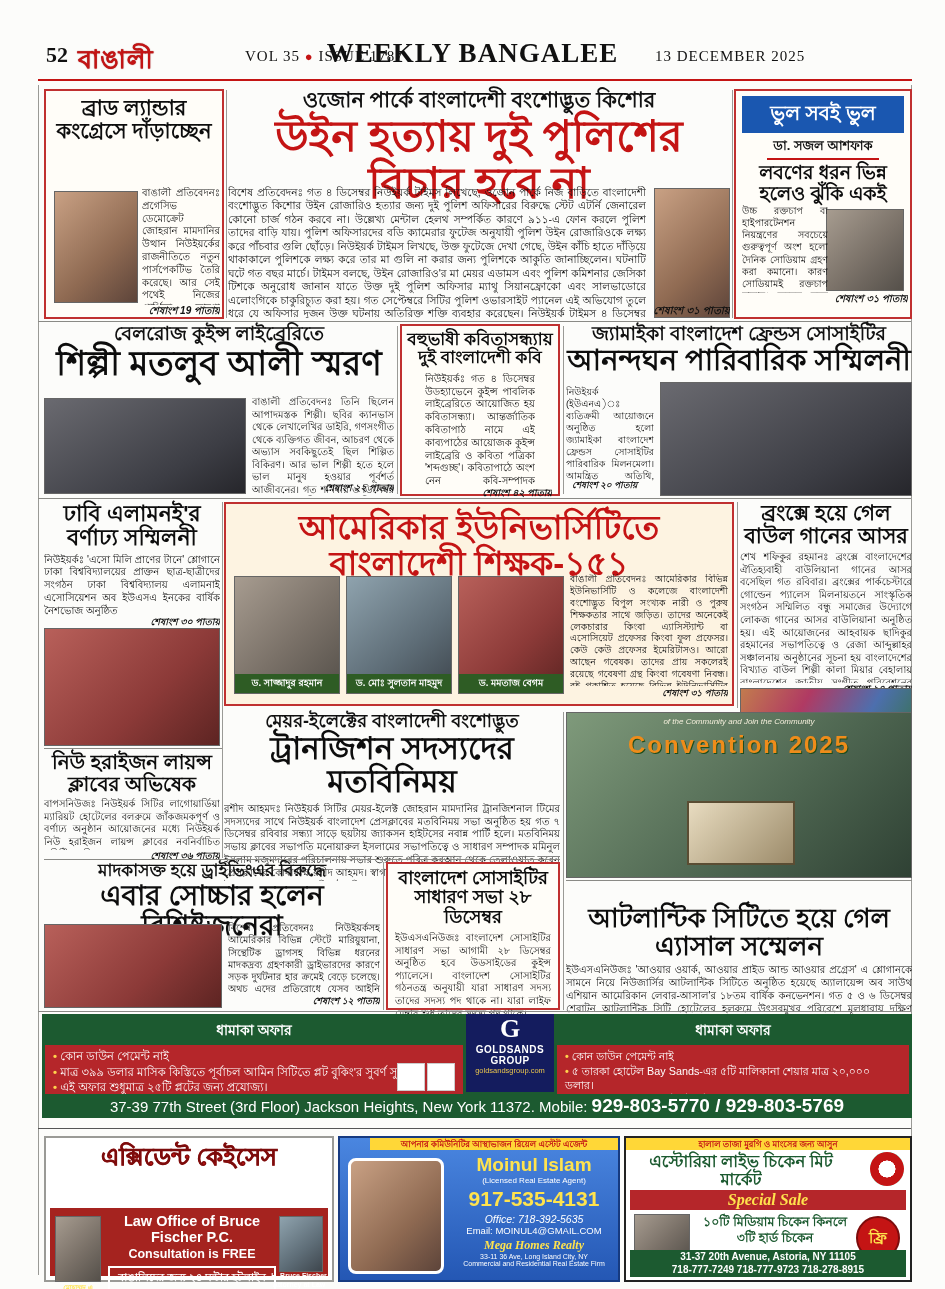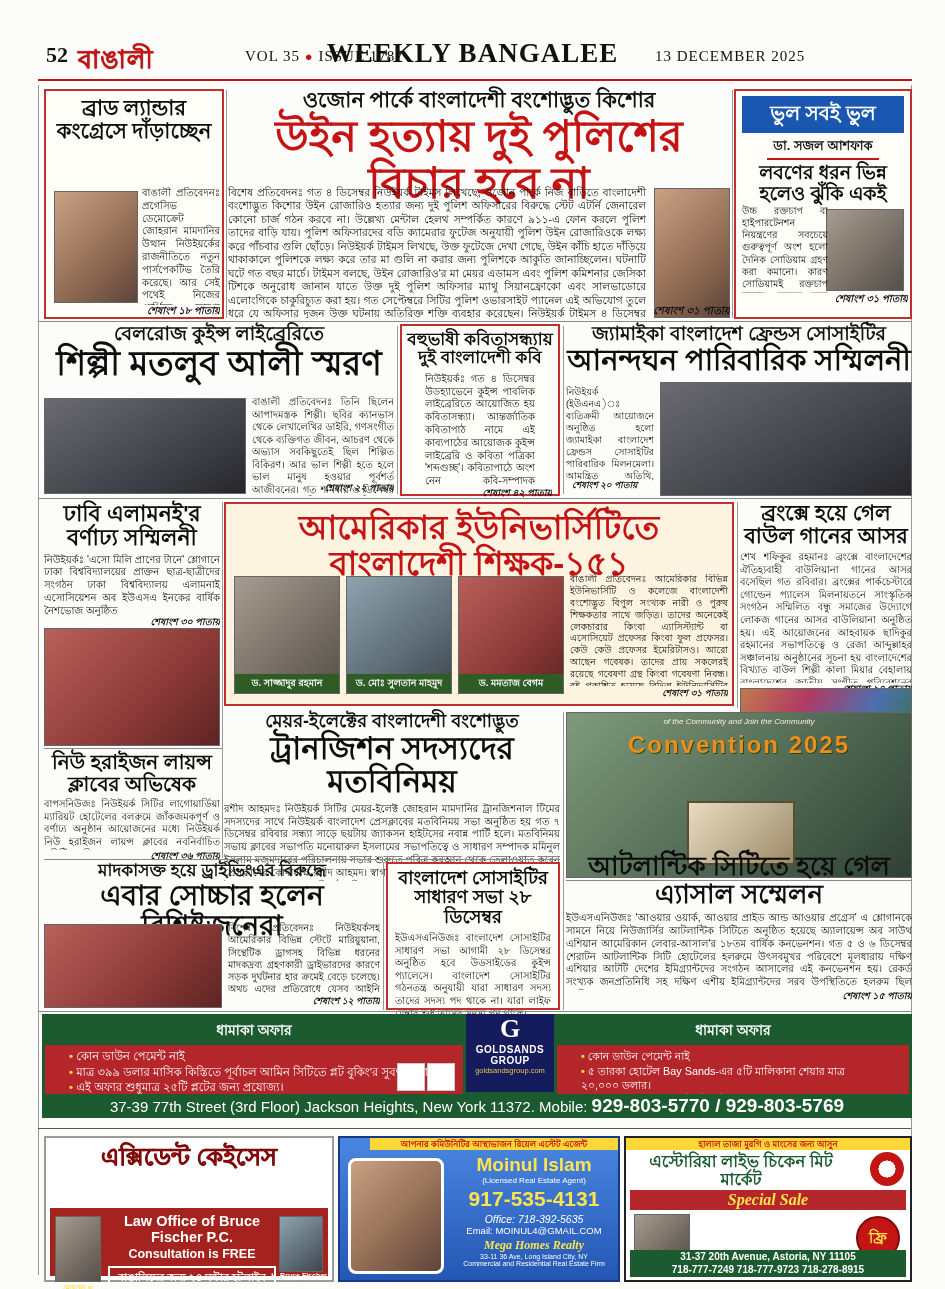--- a/index.html
+++ b/index.html
@@ -33,21 +33,21 @@
   .ph-red{background:linear-gradient(135deg,#b8605a 0%,#8c3a38 60%,#5d2422 100%);}
   .ph-green{background:linear-gradient(135deg,#7f9a7b 0%,#4d6550 60%,#2f4134 100%);}
   .ph-color{background:linear-gradient(120deg,#c27b4e 0%,#b03a63 35%,#4d6fae 70%,#37734d 100%);}
   .caplbl{position:absolute;left:0;right:0;bottom:0;background:#2e5c24;color:#fff;font-size:9.5px;
           font-weight:bold;text-align:center;padding:2px 0;}
   .overlayBanner{position:absolute;top:4px;left:6px;right:6px;color:#f5efdc;font-size:8px;text-align:center;font-style:italic;}
   .overlayTitle{position:absolute;top:18px;left:0;right:0;text-align:center;color:#ef8c1a;
           font-weight:bold;font-size:24px;letter-spacing:2px;text-shadow:1px 1px 0 #1d4d1d;}
   
   .gs-head{background:#1c5a30;color:#fff;font-weight:bold;text-align:center;font-size:14px;padding:2px 0;}
-  .gs-body{background:#b5262a;color:#fff;font-size:11.5px;line-height:1.35;padding:4px 24px;box-sizing:border-box;}
+  .gs-body{background:#b5262a;color:#fff;font-size:11.5px;line-height:1.35;padding:4px 8px;box-sizing:border-box;}
   .gs-body .b{display:block;}
   .gs-body .b::before{content:"• ";color:#ffd34d;font-weight:bold;}
   .gs-bar{background:#1c5a30;color:#fff;text-align:center;font-size:15px;}
   .gs-bar b{font-size:19px;}
   .navy{background:#141c5e;color:#fff;text-align:center;}
   .qr{background:#fff;border:1px solid #ccc;background-image:repeating-linear-gradient(0deg,#222 0 2px,transparent 2px 4px),repeating-linear-gradient(90deg,#222 0 2px,transparent 2px 4px);background-blend-mode:lighten;}
   
   .adbox{box-sizing:border-box;border:2px solid #222;background:#fff;}
   .fischer-title{color:#c41414;font-weight:bold;font-size:24px;text-align:center;-webkit-text-stroke:.5px #7c0c0c;}
   .fischer-red{background:#a5231f;color:#fff;margin-top:40px;}
@@ -68,25 +68,25 @@
     <span class="reddot">●</span>
     <span>ISSUE 1787</span>
   </div>
   <div class="abs masthead" style="left:0;right:0;top:38px;text-align:center;">WEEKLY BANGALEE</div>
   <div class="abs dateline" style="left:655px;top:48px;">13 DECEMBER 2025</div>
   <div class="redrule" style="left:38px;right:33px;top:79px;"></div>
   <div class="vline" style="left:38px;top:85px;height:1190px;"></div>
   <div class="vline" style="left:911px;top:85px;height:1190px;"></div>
 
   <div class="abs redbox" style="left:44px;top:89px;width:180px;height:230px;">
-    <div class="headline" style="font-size:21px;margin:6px 4px 4px;font-family:Liberation Serif, serif;">ব্রাড ল্যান্ডার কংগ্রেসে দাঁড়াচ্ছেন</div>
+    <div class="headline" style="font-size:21px;margin:6px 4px 4px;">ব্রাড ল্যান্ডার কংগ্রেসে দাঁড়াচ্ছেন</div>
     <div class="ph ph-warm abs" style="left:8px;top:100px;width:84px;height:112px;"></div>
     <div class="body abs" style="left:96px;top:96px;width:78px;height:118px;font-size:10px;">বাঙালী প্রতিবেদনঃ প্রগেসিভ ডেমোক্রেট জোহরান মামদানির উত্থান নিউইয়র্কের রাজনীতিতে নতুন পার্সপেকটিভ তৈরি করেছে। আর সেই পথেই নিজের প্রার্থিতা ঘোষণা করলেন নিউইয়র্ক সিটি কম্পট্রলার ব্র্যাড ল্যান্ডার। লোয়ার ম্যানহ্যাটান এবং নর্থ ওয়েস্ট ব্রুকলীন এলাকার</div>
     <div class="body abs" style="left:8px;top:214px;width:166px;height:36px;font-size:10px;">
-      <span class="more">শেষাংশ ১৮ পাতায়</span>
+      <span class="more">শেষাংশ 19 পাতায়</span>
     </div>
   </div>
 
   <div class="abs" style="left:228px;top:88px;width:502px;height:232px;">
     <div class="kicker" style="font-size:21px;">ওজোন পার্কে বাংলাদেশী বংশোদ্ভুত কিশোর</div>
     <div class="headline red" style="font-size:43px;margin-top:2px;">উইন হত্যায় দুই পুলিশের বিচার হবে না</div>
     <div class="ph ph-warm abs" style="right:0;top:100px;width:76px;height:130px;"></div>
     <div class="body abs" style="left:0;top:98px;width:418px;height:132px;font-size:10.5px;">বিশেষ প্রতিবেদনঃ গত ৪ ডিসেম্বর নিউইয়র্ক টাইমস লিখেছে, ওজোন পার্কে নিজ বাড়িতে বাংলাদেশী বংশোদ্ভুত কিশোর উইন রোজারিও হত্যার জন্য দুই পুলিশ অফিসারের বিরুদ্ধে স্টেট এটর্নি জেনারেল কোনো চার্জ গঠন করবে না। উল্লেখ্য মেন্টাল হেলথ সম্পর্কিত কারণে ৯১১-এ ফোন করলে পুলিশ তাদের বাড়ি যায়। পুলিশ অফিসারদের বডি ক্যামেরার ফুটেজ অনুযায়ী পুলিশ উইন রোজারিওকে লক্ষ্য করে পাঁচবার গুলি ছোঁড়ে। নিউইয়র্ক টাইমস লিখছে, উক্ত ফুটেজে দেখা গেছে, উইন কাঁচি হাতে দাঁড়িয়ে থাকাকালে পুলিশকে লক্ষ্য করে তার মা গুলি না করার জন্য পুলিশকে আকুতি জানাচ্ছিলেন। ঘটনাটি ঘটে গত বছর মার্চে। টাইমস বলছে, উইন রোজারিও'র মা মেয়র এডামস এবং পুলিশ কমিশনার জেসিকা টিশকে অনুরোধ জানান যাতে উক্ত দুই পুলিশ অফিসার ম্যাথু সিয়ানফ্রোকো এবং সালভাডোরে এলোংগিকে চাকুরিচ্যুত করা হয়। গত সেপ্টেম্বরে সিটির পুলিশ ওভারসাইট প্যানেল এই অভিযোগ তুলে ধরে যে অফিসার দুজন উক্ত ঘটনায় অতিরিক্ত শক্তি ব্যবহার করেছেন। নিউইয়র্ক টাইমস ৪ ডিসেম্বর বলছে, কিন্তু এটর্নি জেনারেল লেটিশিয়া জেমসের অফিস এই সিভিলিয়ান মৃত্যুর ঘটনা তদন্ত শেষে জানায়, তিনি উক্ত দুই অফিসারের বিরুদ্ধে কোনো অভিযোগ গঠন করবেন না। কারণ অফিসার দুজন তাদের গুলি করার কারণ জাস্টিফাই করতে সক্ষম হয়েছেন। টাইমস বলছে, তারা পুলিশ ডিপার্টমেন্টের সাথে এ বিষয়ে যোগাযোগ</div>
     <div class="body abs" style="left:0;top:216px;width:502px;height:16px;text-align:right;">
       <span class="more">শেষাংশ ৩১ পাতায়</span>
@@ -207,21 +207,21 @@
   </div>
 
   <div class="abs redbox" style="left:386px;top:862px;width:174px;height:148px;">
     <div class="headline" style="font-size:18px;margin:5px 4px;">বাংলাদেশ সোসাইটির সাধারণ সভা ২৮ ডিসেম্বর</div>
     <div class="body" style="margin:0 7px;font-size:9.8px;height:84px;">ইউএসএনিউজঃ বাংলাদেশ সোসাইটির সাধারণ সভা আগামী ২৮ ডিসেম্বর অনুষ্ঠিত হবে উডসাইডের কুইন্স প্যালেসে। বাংলাদেশ সোসাইটির গঠনতন্ত্র অনুযায়ী যারা সাধারণ সদস্য তাদের সদস্য পদ থাকে না। যারা লাইফ মেম্বার শুধু তাদের সদস্য পদ থাকে।</div>
     <div class="body" style="margin:0 7px;">
         <span class="more" style="font-size:9.5px;">শেষাংশ ৩১ পাতায়</span>
       </div>
   </div>
 
-  <div class="abs" style="left:566px;top:852px;width:346px;height:144px;">
+  <div class="abs" style="left:566px;top:904px;width:346px;height:144px;">
     <div class="headline" style="font-size:26px;">আটলান্টিক সিটিতে হয়ে গেল এ্যাসাল সম্মেলন</div>
     <div class="body" style="margin-top:4px;font-size:10px;height:78px;">ইউএসএনিউজঃ 'আওয়ার ওয়ার্ক, আওয়ার প্রাইড আন্ড আওয়ার প্রগ্রেস' এ শ্লোগানকে সামনে নিয়ে নিউজার্সির আটলান্টিক সিটিতে অনুষ্ঠিত হয়েছে অ্যালায়েন্স অব সাউথ এশিয়ান আমেরিকান লেবার-আসাল'র ১৮তম বার্ষিক কনভেনশন। গত ৫ ও ৬ ডিসেম্বর শেরাটন আটলান্টিক সিটি হোটেলের হলরুমে উৎসবমুখর পরিবেশে মূলধারায় দক্ষিণ এশিয়ার আটটি দেশের ইমিগ্র্যান্টদের সংগঠন আসালের এই কনভেনশন হয়। রেকর্ড সংখ্যক জনপ্রতিনিধি সহ দক্ষিণ এশীয় ইমিগ্র্যান্টদের সরব উপস্থিতিতে হলরুম ছিল মুখরিত। কনভেনশনে নতুন ন্যাশনাল</div>
     <div class="body">
         <span class="more" style="font-size:9.5px;">শেষাংশ ১৫ পাতায়</span>
       </div>
   </div>
 
   <div class="abs" style="left:42px;top:1014px;width:870px;height:104px;background:#1c5a30;">
 
     <div class="abs" style="left:3px;top:3px;width:418px;height:74px;">
@@ -302,20 +302,25 @@
 
   <div class="abs adbox" style="left:624px;top:1136px;width:288px;height:146px;">
     <div class="yellowstrip">হালাল তাজা মুরগি ও মাংসের জন্য আসুন</div>
     <div class="abs" style="left:4px;top:14px;width:222px;text-align:center;font-weight:bold;font-size:16.5px;line-height:1.1;color:#1c5a30;">এস্টোরিয়া লাইভ চিকেন মিট মার্কেট</div>
     <div class="abs" style="right:6px;top:14px;width:34px;height:34px;border-radius:50%;background:radial-gradient(circle,#fff 35%,#c41414 36%,#c41414 70%,#1c5a30 71%);"></div>
     <div class="abs" style="left:4px;top:52px;right:4px;height:20px;background:#b5262a;text-align:center;">
       <span class="script" style="color:#ffe34d;font-size:16px;line-height:20px;">Special Sale</span>
     </div>
     <div class="ph abs" style="left:8px;top:76px;width:56px;height:48px;"></div>
     <div class="abs" style="left:8px;top:125px;width:56px;font-size:7.5px;font-weight:bold;text-align:center;">Mr. Gamal</div>
+    <div class="abs chx-green" style="left:70px;top:76px;width:158px;font-weight:bold;font-size:12.5px;text-align:center;line-height:1.3;">
+      <div>১০টি মিডিয়াম চিকেন কিনলে</div>
+      <div>৩টি হার্ড চিকেন</div>
+      <div class="script" style="color:#c41414;font-size:13px;">FREE Delivery</div>
+    </div>
     <div class="freecirc abs" style="right:10px;top:78px;width:40px;height:40px;font-size:15px;">ফ্রি</div>
     <div class="abs" style="left:4px;bottom:3px;right:4px;height:27px;background:#1c5a30;color:#fff;text-align:center;font-weight:bold;">
       <div style="font-size:10px;line-height:14px;">31-37 20th Avenue, Astoria, NY 11105</div>
       <div style="font-size:10px;line-height:12px;">718-777-7249  718-777-9723  718-278-8915</div>
     </div>
   </div>
 
   <div class="vline" style="left:226px;top:90px;height:228px;"></div>
   <div class="vline" style="left:732px;top:90px;height:228px;"></div>
   <div class="vline" style="left:397px;top:326px;height:168px;"></div>

